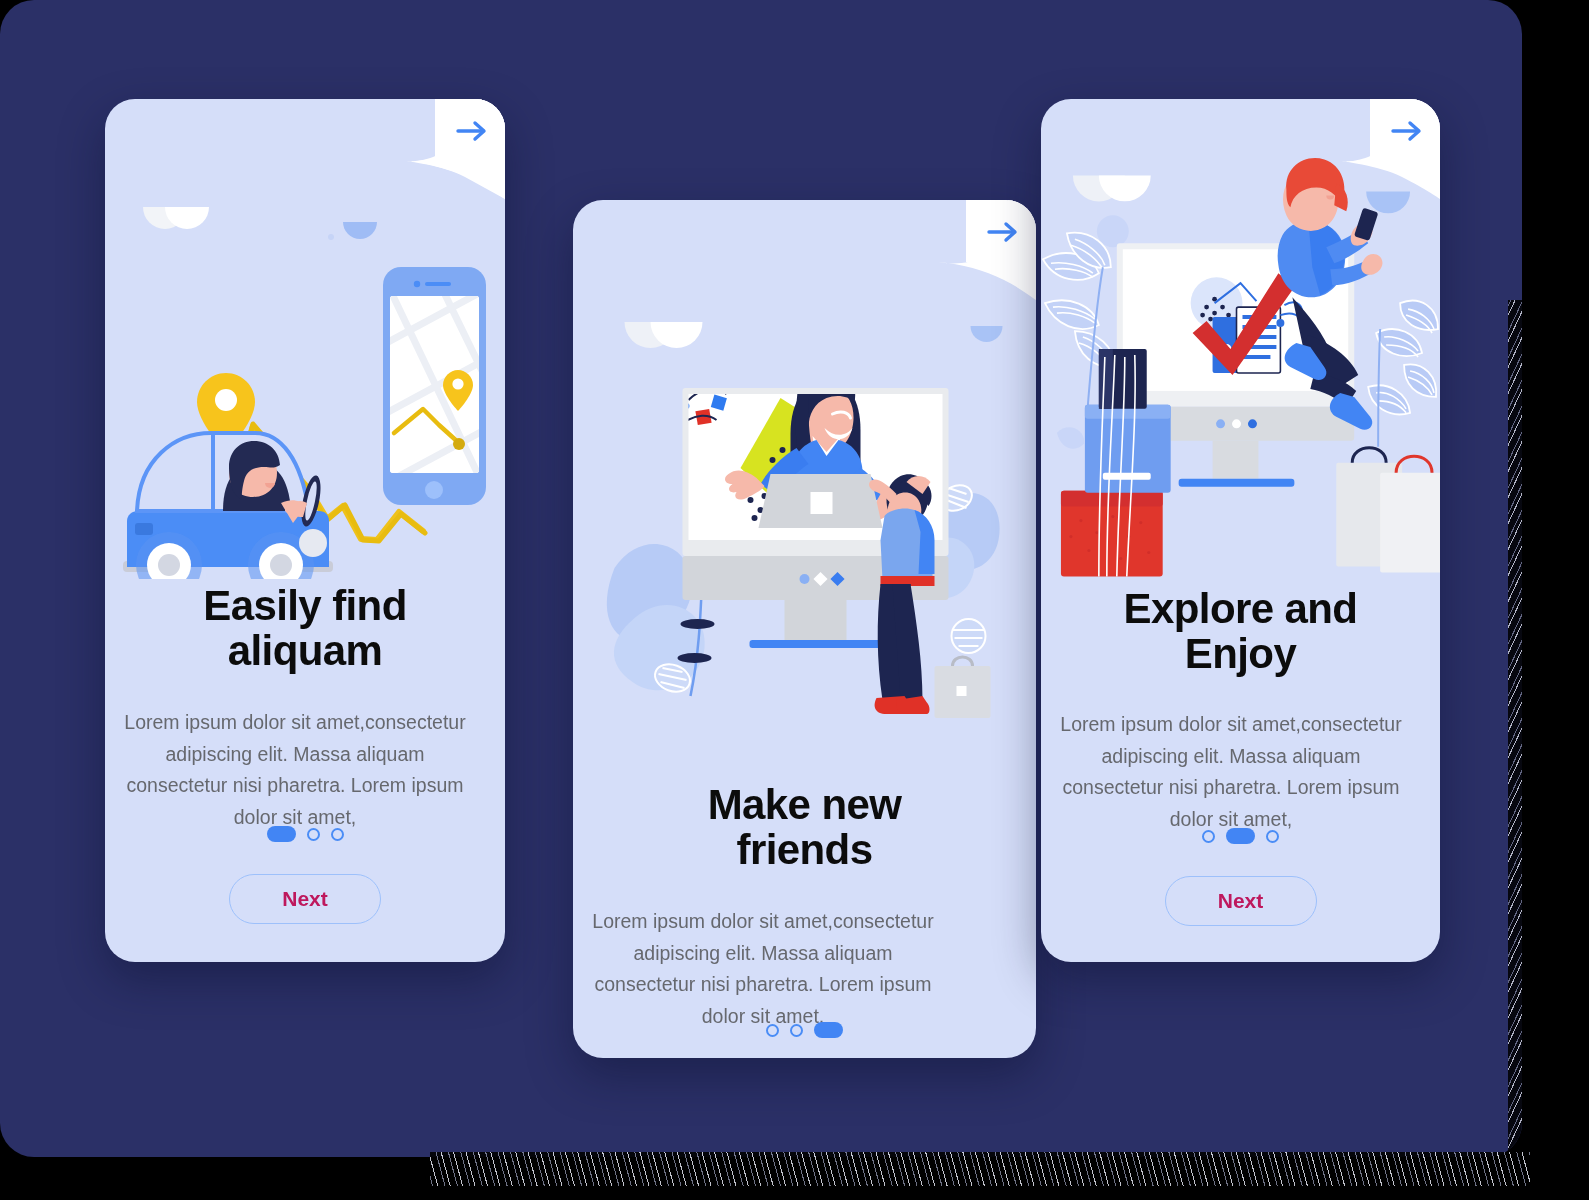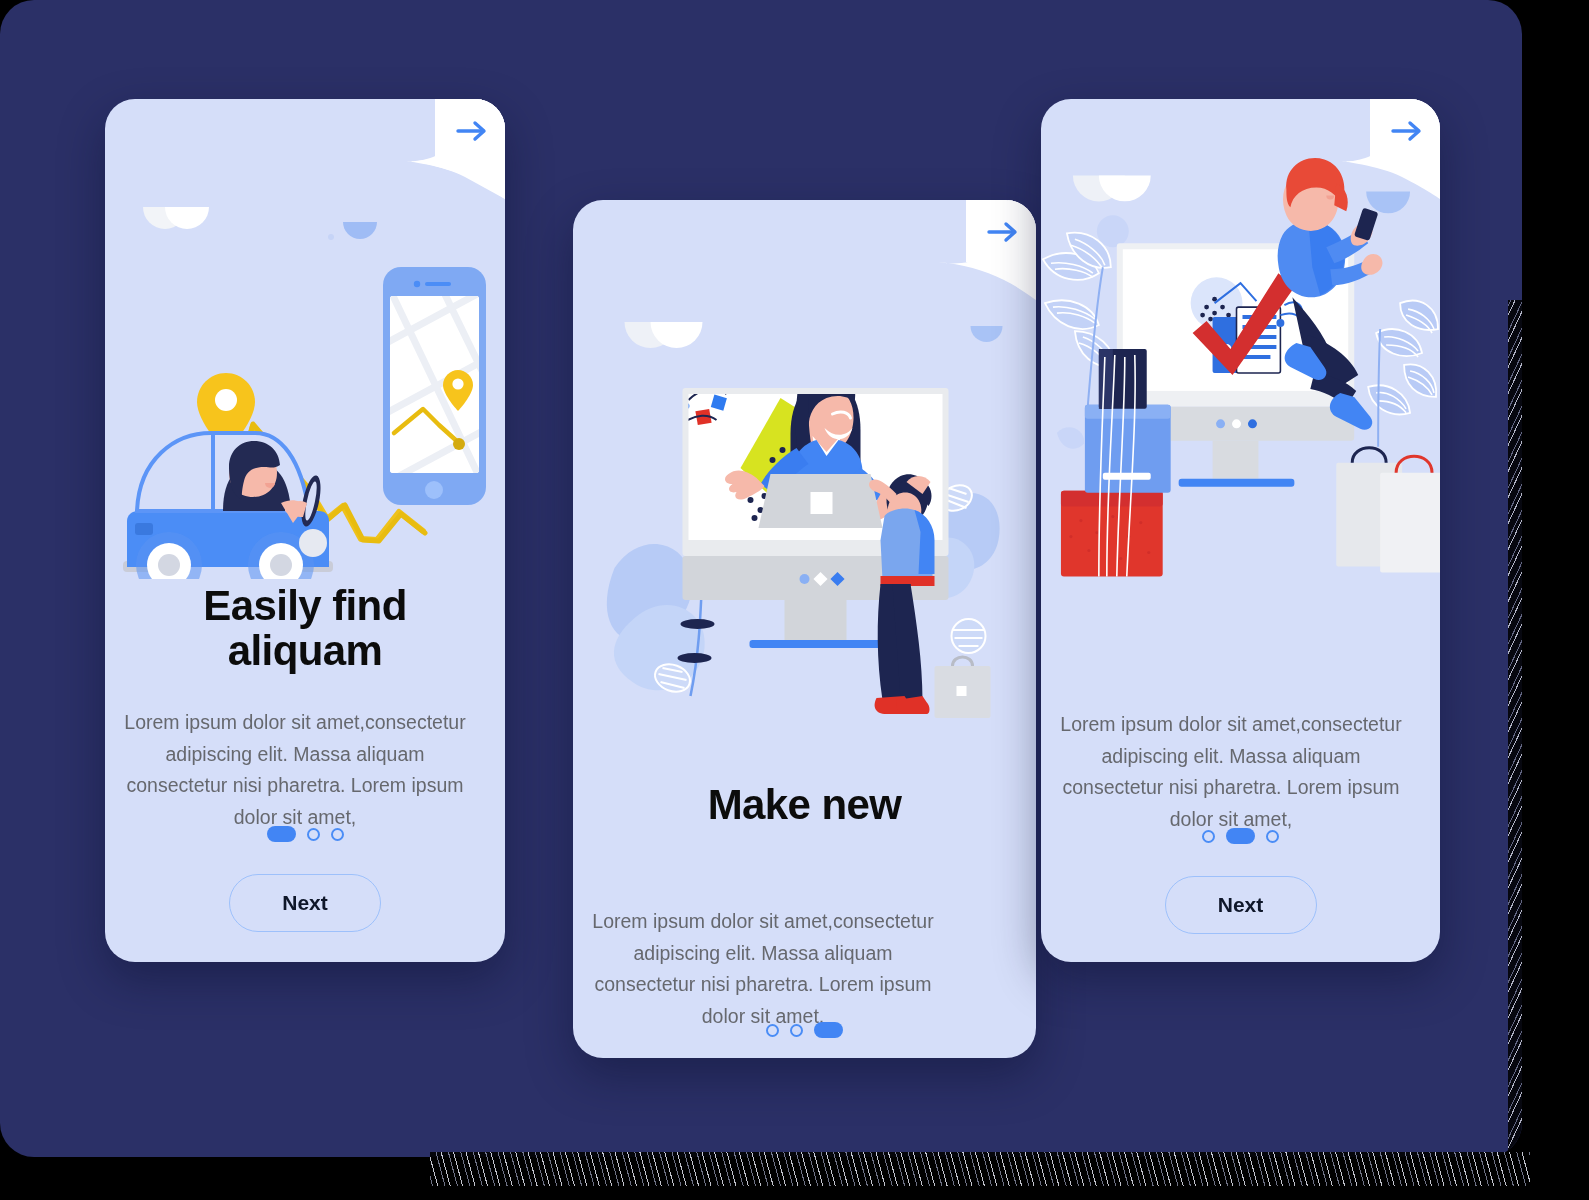--- a/index.html
+++ b/index.html
@@ -43,21 +43,21 @@
   .dots{position:absolute;left:0;width:100%;display:flex;justify-content:center;align-items:center;gap:11px;}
   #card1 .dots{top:727px;}
   #card2 .dots{top:822px;}
   #card3 .dots{top:729px;}
   .dot{width:13px;height:13px;border-radius:50%;border:2px solid #4b8df6;box-sizing:border-box;background:transparent;}
   .dot.active{width:29px;height:16px;border-radius:9px;background:#4285f4;border:none;}
 
   .btn{position:absolute;left:50%;transform:translateX(-50%);
        display:flex;align-items:center;justify-content:center;
        font-size:21px;font-weight:700;border-radius:30px;box-sizing:border-box;cursor:pointer;}
-  .btn.outline{width:152px;height:58px;border:1.6px solid #9dc0fb;color:#0f172a;background:transparent;}
+  .btn.outline{width:152px;height:50px;border:1.6px solid #9dc0fb;color:#be185d;background:transparent;}
   #card1 .btn{top:775px;}
   #card3 .btn{top:777px;}
 </style>
 </head>
 <body>
 
 <div id="stage">
   <div id="panel">
 
     <div class="card" id="card1">
@@ -304,20 +304,21 @@
           <rect x="30" y="0" width="70" height="62" fill="#ffffff"></rect>
           <g>
             <line x1="53" y1="32" x2="78" y2="32" stroke="#4285f4" stroke-width="3.4" stroke-linecap="round"></line>
             <polyline points="70,24 79,32 70,40" fill="none" stroke="#4285f4" stroke-width="3.4" stroke-linecap="round" stroke-linejoin="round"></polyline>
           </g>
         </svg>
       </div>
 
       <div class="title">
         <div>Make new</div>
+        <div>friends</div>
       </div>
 
       <div class="desc">Lorem ipsum dolor sit amet,consectetur adipiscing elit. Massa aliquam consectetur nisi pharetra. Lorem ipsum dolor sit amet,</div>
 
       <div class="dots">
         <span class="dot"></span>
         <span class="dot"></span>
         <span class="dot active"></span>
       </div>
 
@@ -481,20 +482,22 @@
           <path d="M100 0 L70 0 C70 0 70 30 46 48 C22 66 0 62 0 62 C0 62 38 66 62 78 C86 90 100 100 100 100 Z" fill="#ffffff"></path>
           <rect x="30" y="0" width="70" height="62" fill="#ffffff"></rect>
           <g>
             <line x1="53" y1="32" x2="78" y2="32" stroke="#4285f4" stroke-width="3.4" stroke-linecap="round"></line>
             <polyline points="70,24 79,32 70,40" fill="none" stroke="#4285f4" stroke-width="3.4" stroke-linecap="round" stroke-linejoin="round"></polyline>
           </g>
         </svg>
       </div>
 
       <div class="title">
+        <div>Explore and</div>
+        <div>Enjoy</div>
       </div>
 
       <div class="desc">Lorem ipsum dolor sit amet,consectetur adipiscing elit. Massa aliquam consectetur nisi pharetra. Lorem ipsum dolor sit amet,</div>
 
       <div class="dots">
         <span class="dot"></span>
         <span class="dot active"></span>
         <span class="dot"></span>
       </div>
 

